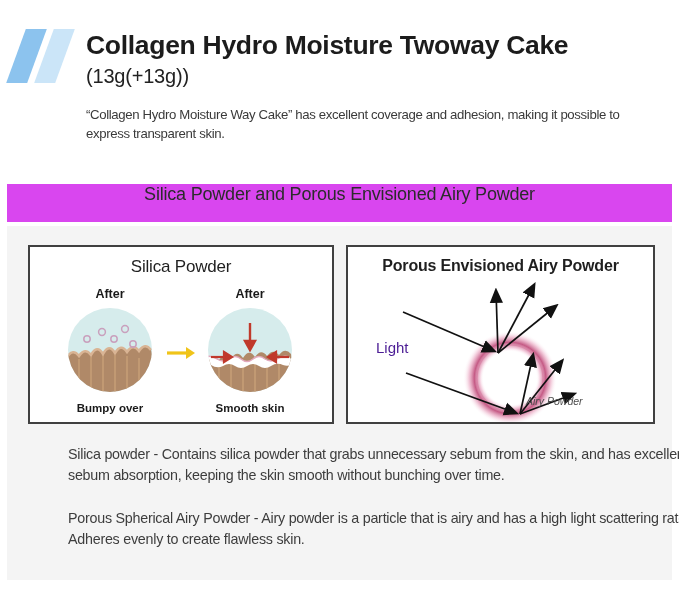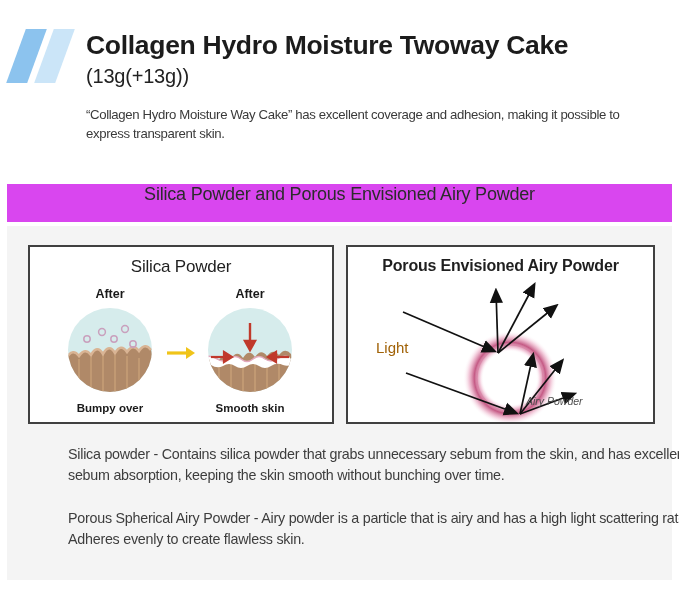--- a/index.html
+++ b/index.html
@@ -178,21 +178,21 @@
     position: absolute;
     left: 0; top: 26px;
     width: 309px;
     height: 152px;
   }
   .scatter-label-light {
     position: absolute;
     left: 28px;
     top: 92px;
     font-size: 15px;
-    color: #a16207;
+    color: #4c1d95;
   }
   .scatter-label-powder {
     position: absolute;
     left: 178px;
     top: 148px;
     font-size: 10.5px;
     font-style: italic;
     color: #4d4d4d;
   }
 

